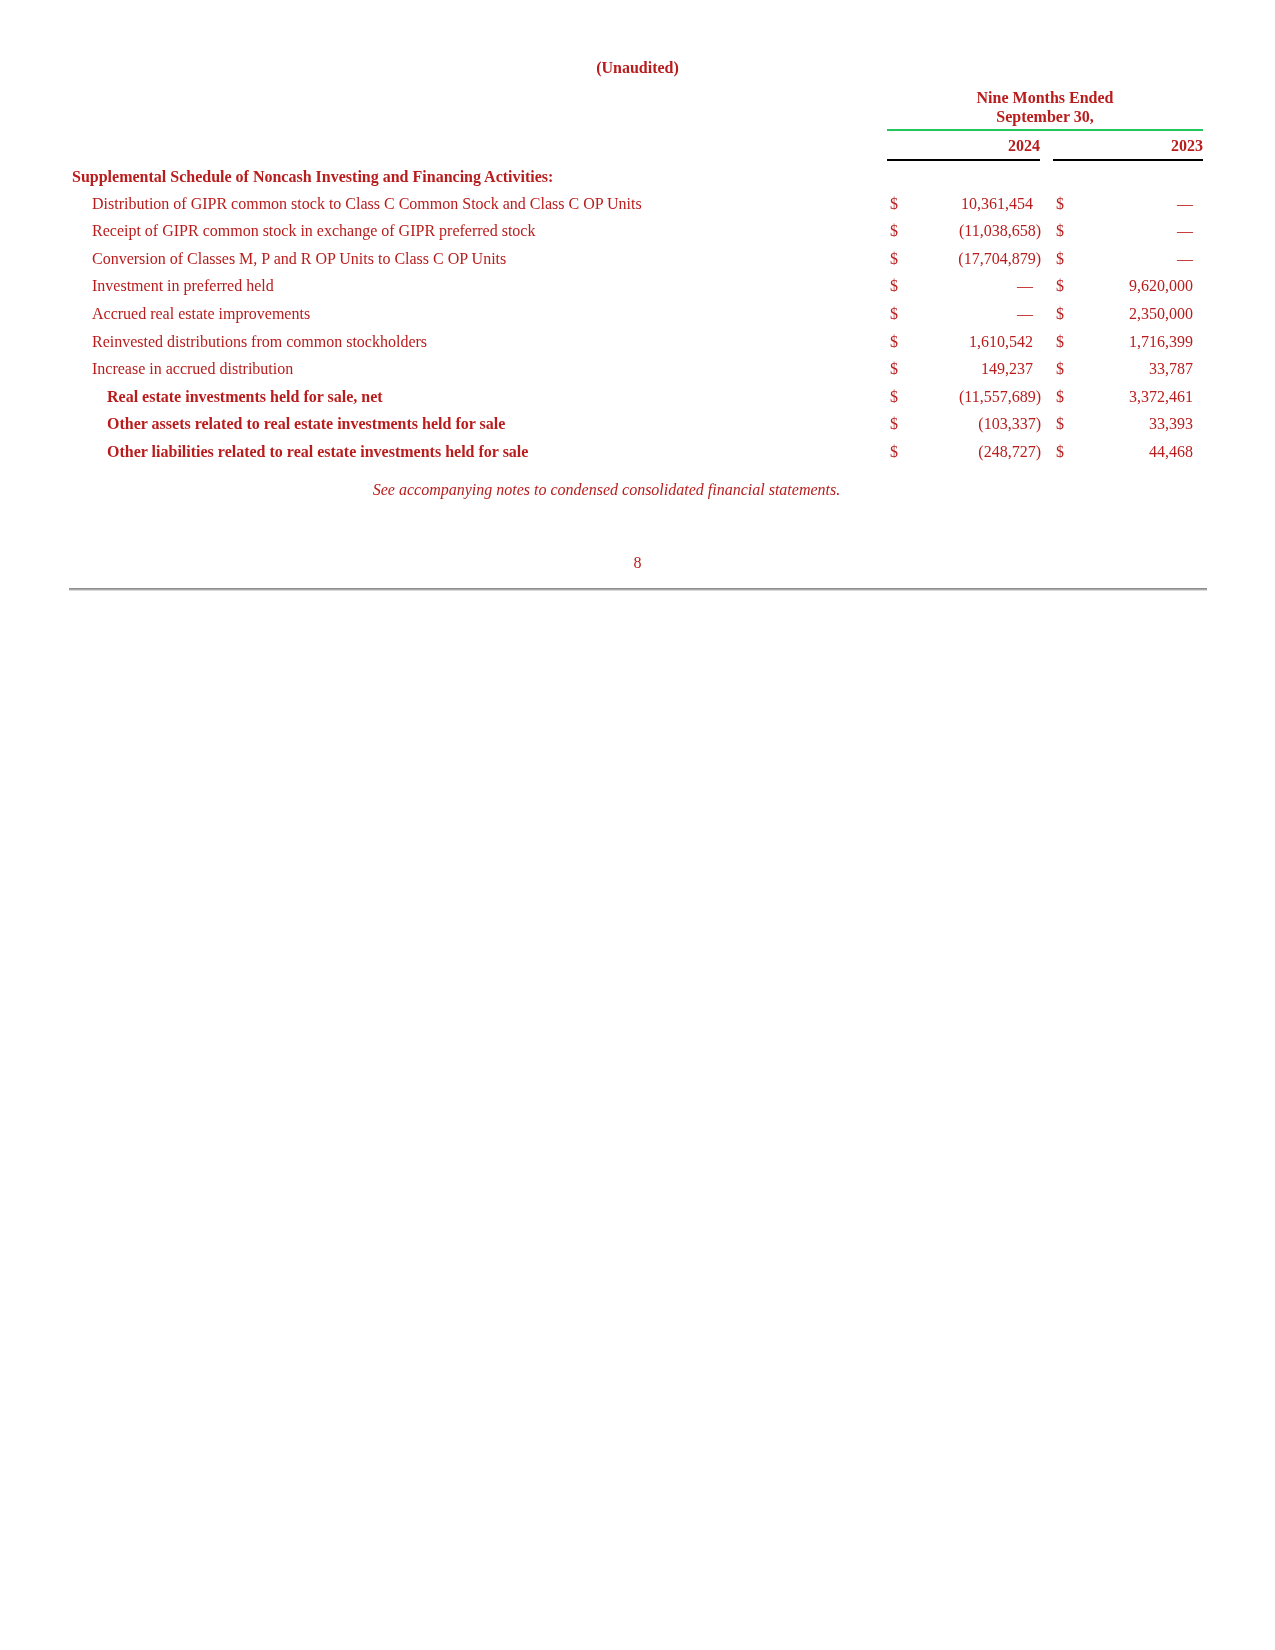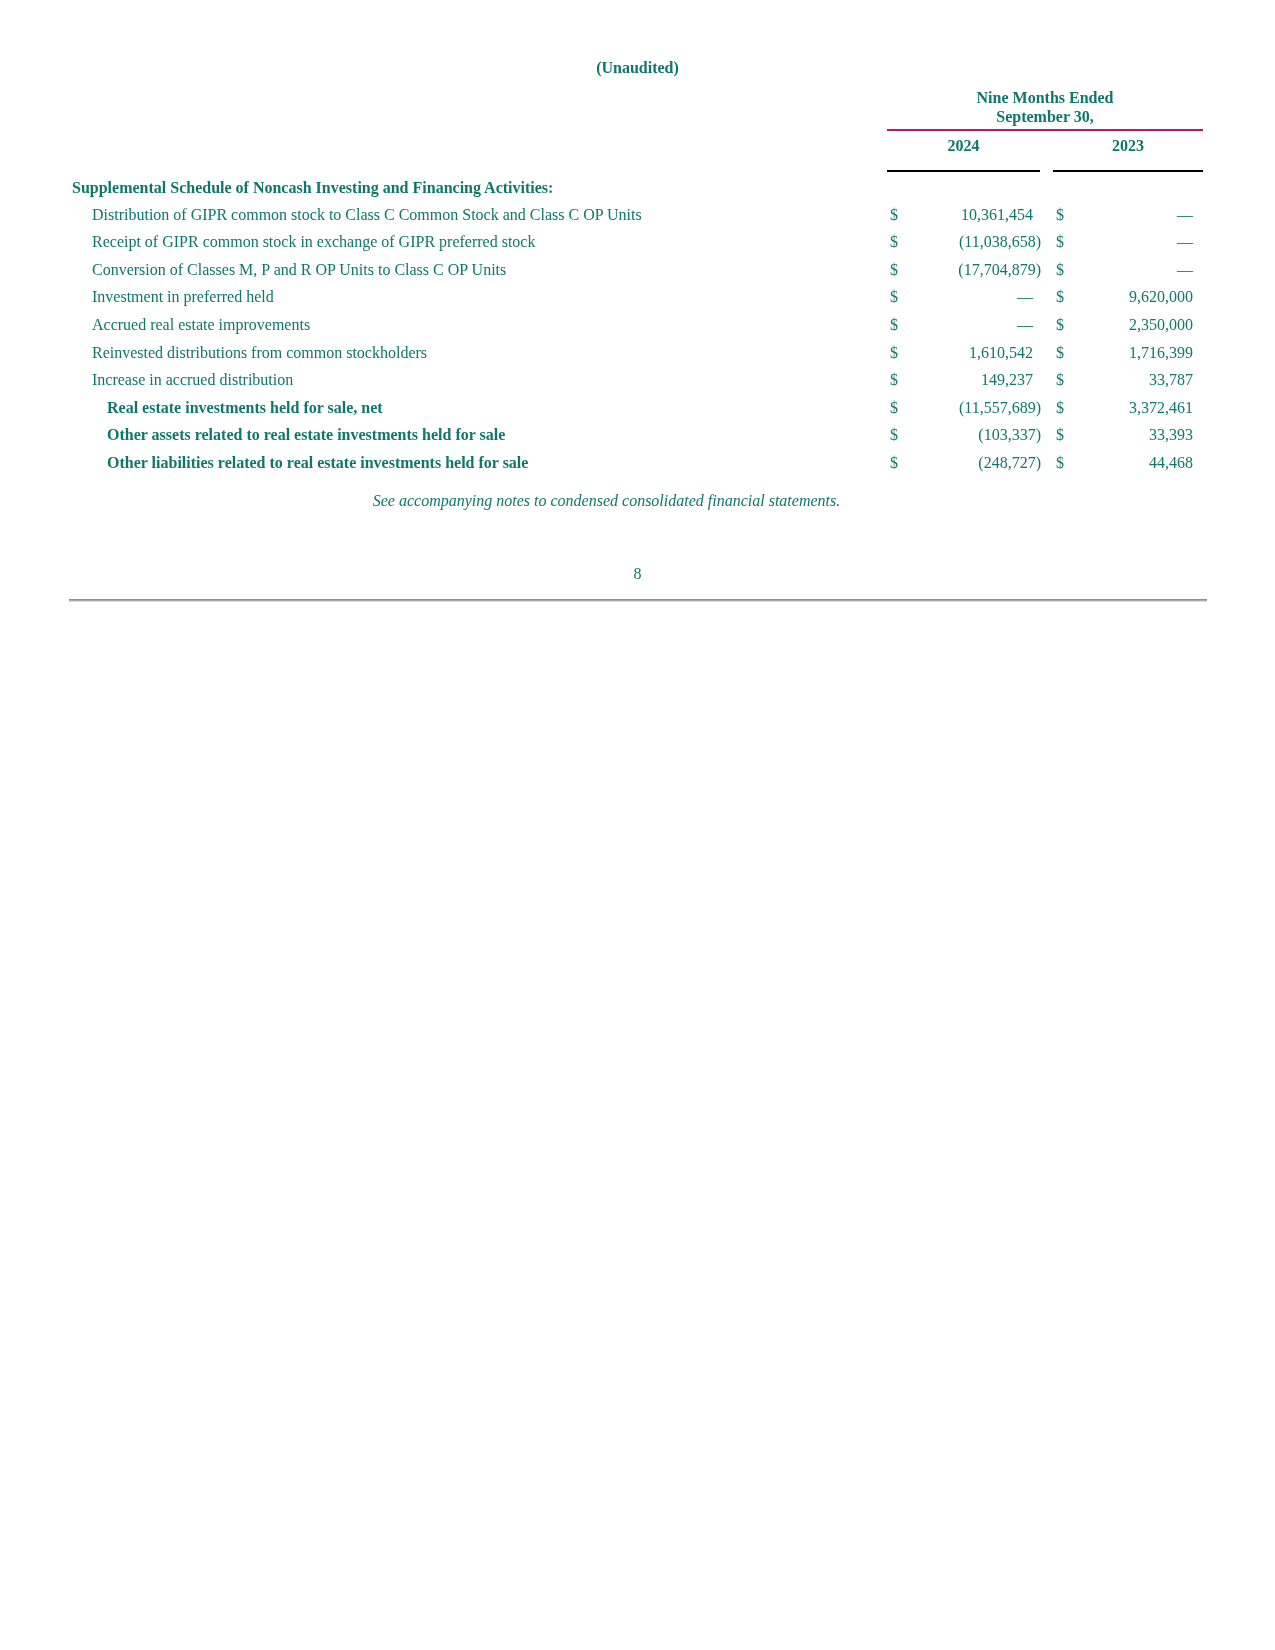--- a/index.html
+++ b/index.html
@@ -2,21 +2,21 @@
 <html><head>
 <meta charset="utf-8">
 <style>
   * { margin:0; padding:0; box-sizing:border-box; }
   html,body { background:#ffffff; }
   .page {
     position:relative;
     width:1275px; height:1650px;
     background:#ffffff;
     font-family:"Liberation Serif","DejaVu Serif",serif;
-    font-size:16px; color:#0f766e;
+    font-size:16px; color:#b91c1c;
     overflow:hidden;
   }
   .content { padding:0 68px; }
 
   .unaudited {
     margin-top:59px;
     text-align:center;
     font-weight:bold;
     line-height:18px;
   }
@@ -28,23 +28,23 @@
     border-collapse:collapse;
     table-layout:fixed;
   }
   td { vertical-align:bottom; line-height:17px; }
 
   .period-head {
     text-align:center;
     font-weight:bold;
     line-height:19px;
     padding-bottom:3px;
-    border-bottom:2px solid #be185d;
-  }
-  .year-row td { padding-top:6px; padding-bottom:16px; }
+    border-bottom:2px solid #22c55e;
+  }
+  .year-row td { padding-top:6px; padding-bottom:5px;text-align:right; }
   .year-cell {
     text-align:center;
     font-weight:bold;
     border-bottom:2px solid #000;
   }
   .section-row td {
     font-weight:bold;
     padding-top:7px;
     padding-bottom:4px;
   }

